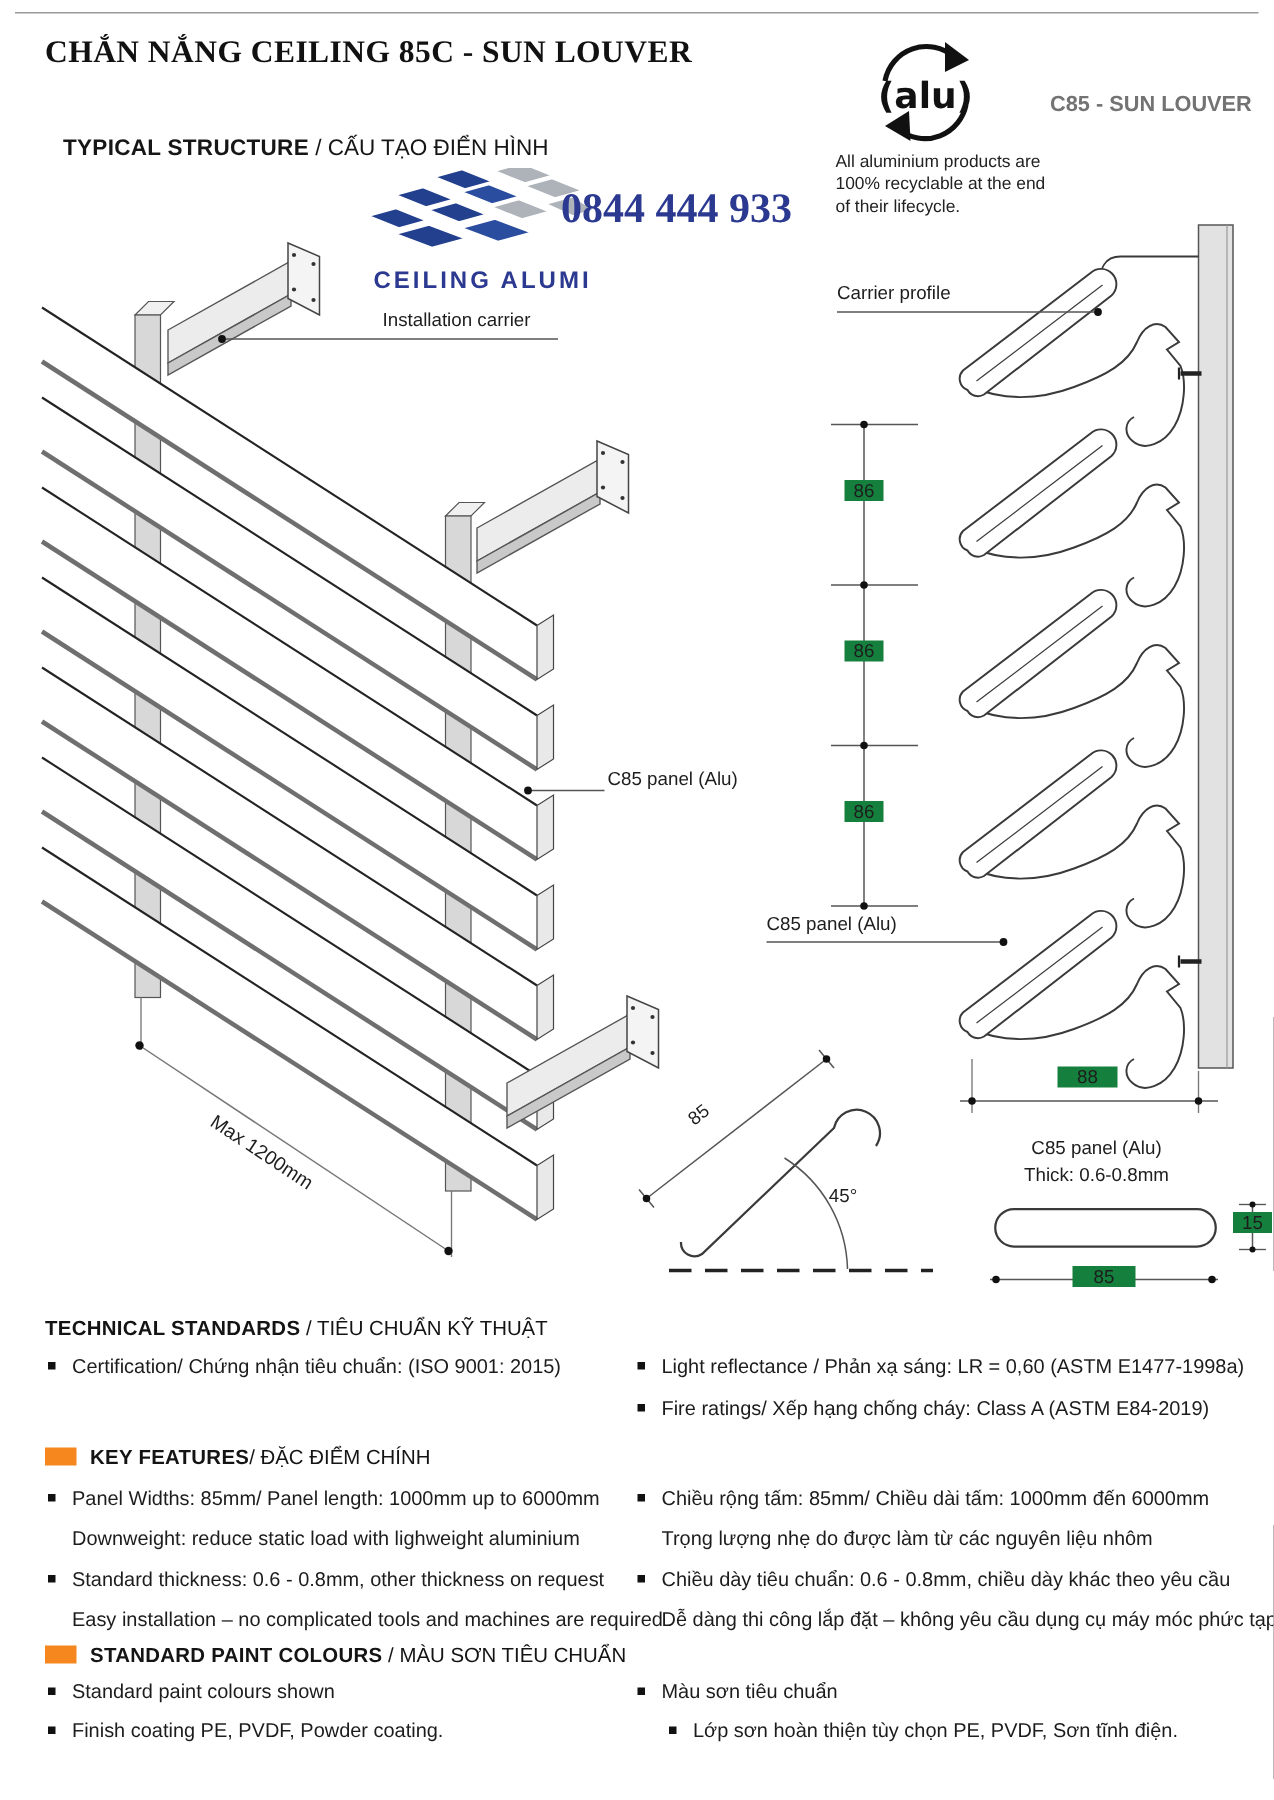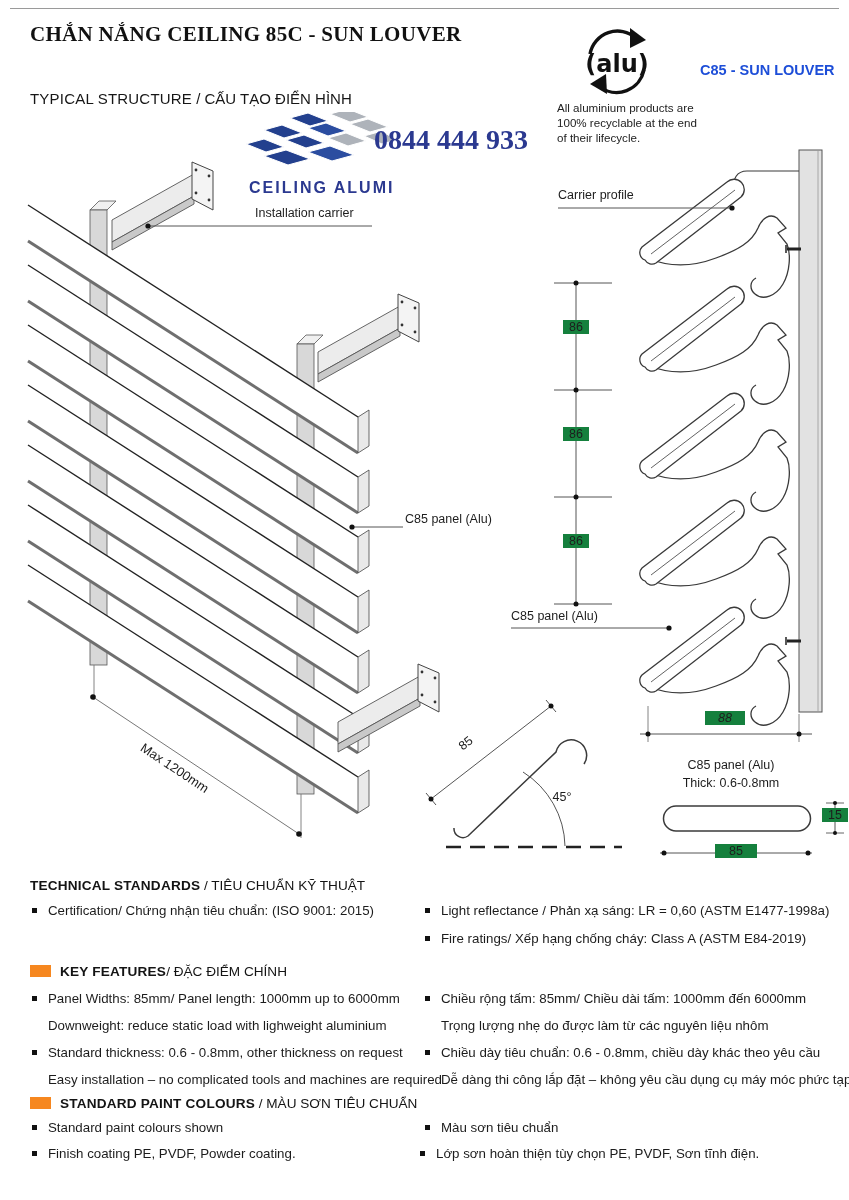--- a/index.html
+++ b/index.html
@@ -2,23 +2,23 @@
 <html><head>
 <meta charset="utf-8">
 <style>
   html,body{margin:0;padding:0;background:#888;}
   .page{position:relative;width:849px;height:1200px;background:#ffffff;margin:0 auto;
         font-family:"Liberation Sans","DejaVu Sans",sans-serif;color:#1b1b1b;overflow:hidden;}
   .abs{position:absolute;}
   .rule{position:absolute;left:10px;right:10px;top:8px;height:1px;background:#9a9a9a;}
   .doc-title{position:absolute;left:30px;top:22px;font-family:"Liberation Serif","DejaVu Serif",serif;
              font-weight:bold;font-size:21px;letter-spacing:.3px;color:#111;}
-  .product-code{position:absolute;left:700px;top:62px;font-weight:bold;font-size:14.5px;color:#1d4ed8;}
+  .product-code{position:absolute;left:700px;top:62px;font-weight:bold;font-size:14.5px;color:#737373;}
   .section-title{position:absolute;left:30px;top:90px;font-size:15px;color:#161616;}
-  .section-title b{font-weight:normal;letter-spacing:.2px;}
+  .section-title b{font-weight:bold;letter-spacing:.2px;margin-left:12px;}
   .section-title span{font-weight:normal;}
   .recycle-note{position:absolute;left:557px;top:100px;font-size:11.6px;line-height:15px;color:#222;}
   .brand-name{position:absolute;left:249px;top:179px;font-size:16px;font-weight:bold;
               letter-spacing:2px;color:#2b3990;}
   .phone{position:absolute;left:374px;top:124px;font-family:"Liberation Serif","DejaVu Serif",serif;
          font-weight:bold;font-size:28px;color:#2b3990;}
   .website{position:absolute;left:374px;top:162px;font-family:"Liberation Serif","DejaVu Serif",serif;
            font-weight:bold;font-size:23px;color:#2b3990;}
   .dlabel{position:absolute;font-size:12.5px;color:#1d1d1d;white-space:nowrap;}
   .dim{position:absolute;font-size:12.5px;color:#1d1d1d;background:#15803d;text-align:center;}
@@ -207,21 +207,21 @@
 
   <div class="dlabel" style="left:255px;top:206px;">Installation carrier</div>
   <div class="dlabel" style="left:405px;top:512px;">C85 panel (Alu)</div>
   <div class="dlabel rot" style="left:146px;top:740px;transform:rotate(33.5deg);font-size:13px;">Max 1200mm</div>
   <div class="dlabel" style="left:558px;top:188px;">Carrier profile</div>
   <div class="dlabel" style="left:511px;top:609px;">C85 panel (Alu)</div>
 
   <div class="dim" style="left:563px;top:320px;width:26px;">86</div>
   <div class="dim" style="left:563px;top:427px;width:26px;">86</div>
   <div class="dim" style="left:563px;top:534px;width:26px;">86</div>
-  <div class="dim" style="left:705px;top:711px;width:40px;font-style:italic;">88</div>
+  <div class="dim" style="left:705px;top:711px;width:40px;">88</div>
 
   <div class="dim rot" style="left:456px;top:742px;transform:rotate(-38deg);background:transparent;">85</div>
   <div class="dim" style="left:545px;top:790px;width:34px;background:transparent;">45°</div>
 
   <div class="dlabel" style="left:655px;top:758px;width:152px;text-align:center;">C85 panel (Alu)</div>
   <div class="dlabel" style="left:655px;top:776px;width:152px;text-align:center;">Thick: 0.6-0.8mm</div>
   <div class="dim" style="left:822px;top:808px;width:26px;">15</div>
   <div class="dim" style="left:715px;top:844px;width:42px;">85</div>
 
   <div class="sec-head" style="top:878px;">
@@ -270,17 +270,17 @@
   </div>
   <div class="bullet-line" style="left:32px;top:1120px;">
     <span class="sqmark"></span><span>Standard paint colours shown</span>
   </div>
   <div class="bullet-line" style="left:425px;top:1120px;">
     <span class="sqmark"></span><span>Màu sơn tiêu chuẩn</span>
   </div>
   <div class="bullet-line" style="left:32px;top:1146px;">
     <span class="sqmark"></span><span>Finish coating PE, PVDF, Powder coating.</span>
   </div>
-  <div class="bullet-line" style="left:420px;top:1146px;">
+  <div class="bullet-line" style="left:446px;top:1146px;">
     <span class="sqmark"></span><span>Lớp sơn hoàn thiện tùy chọn PE, PVDF, Sơn tĩnh điện.</span>
   </div>
 
 </div>
 
 </body></html>

